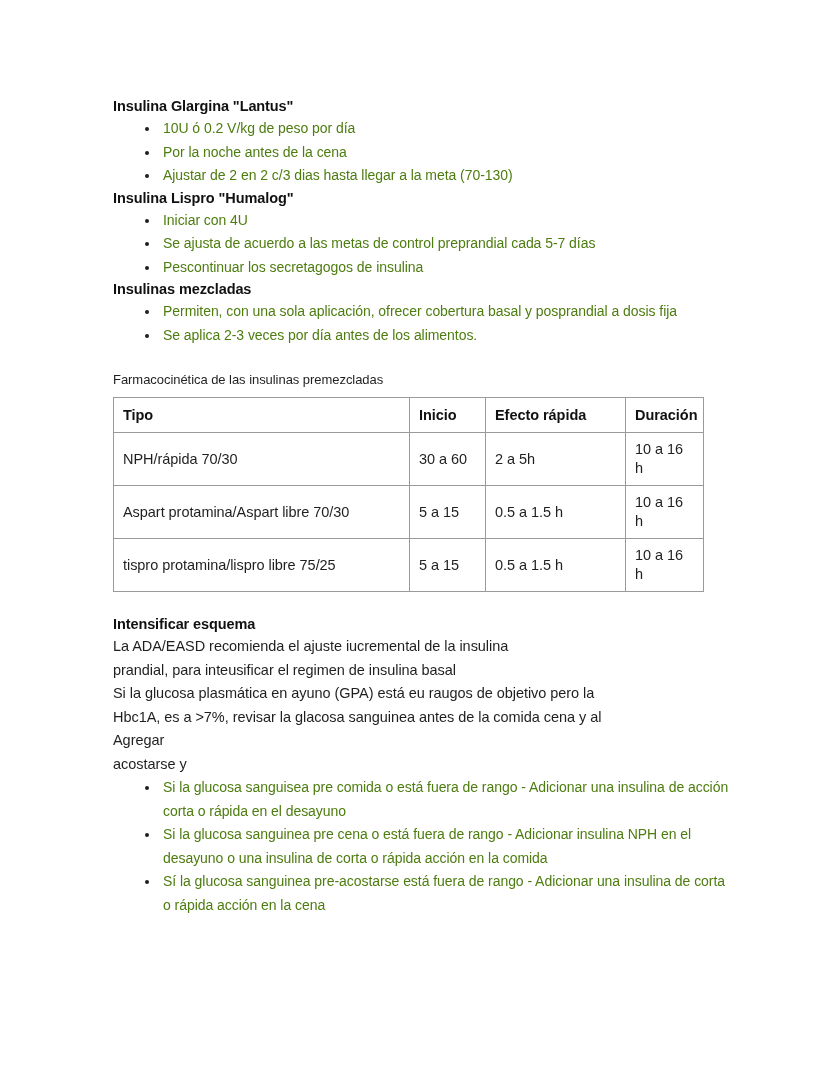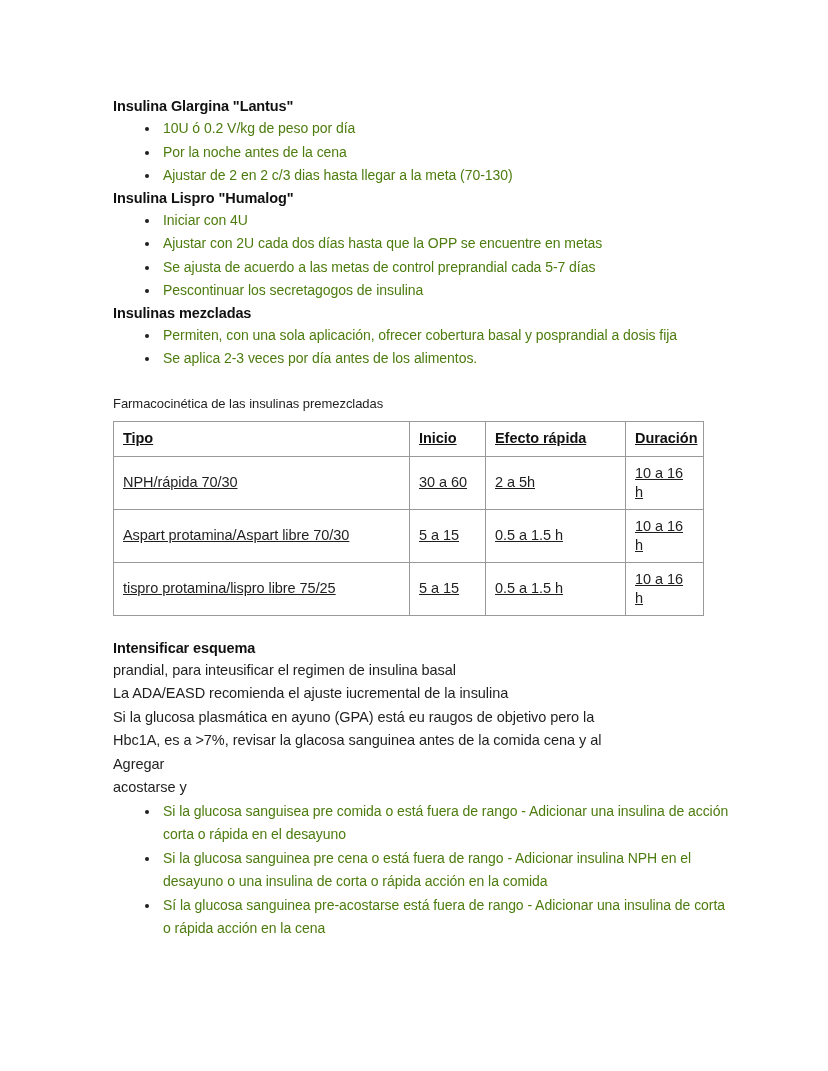--- a/index.html
+++ b/index.html
@@ -82,21 +82,20 @@
   table.pk-table td {
     border: 1px solid #9a9a9a;
     padding: 7px 9px;
     font-size: 14.5px;
     line-height: 19px;
     letter-spacing: -0.05px;
     text-align: left;
     vertical-align: middle;
     height: 20px;
     color: #1f1f1f;
-    text-decoration: underline;
   }
   table.pk-table th {
     font-weight: bold;
     color: #111111;
   }
   col.c-tipo { width: 296px; }
   col.c-inicio { width: 76px; }
   col.c-efecto { width: 140px; }
   col.c-duracion { width: 78px; }
 
@@ -118,21 +117,20 @@
     <h2 class="heading">Insulina Glargina "Lantus"</h2>
     <ul class="bullets">
       <li>10U ó 0.2 V/kg de peso por día</li>
       <li>Por la noche antes de la cena</li>
       <li>Ajustar de 2 en 2 c/3 dias hasta llegar a la meta (70-130)</li>
     </ul>
 
     <h2 class="heading">Insulina Lispro "Humalog"</h2>
     <ul class="bullets">
       <li>Iniciar con 4U</li>
-      <li>Ajustar con 2U cada dos días hasta que la OPP se encuentre en metas</li>
       <li>Se ajusta de acuerdo a las metas de control preprandial cada 5-7 días</li>
       <li>Pescontinuar los secretagogos de insulina</li>
     </ul>
 
     <h2 class="heading">Insulinas mezcladas</h2>
     <ul class="bullets">
       <li>Permiten, con una sola aplicación, ofrecer cobertura basal y posprandial a dosis fija</li>
       <li>Se aplica 2-3 veces por día antes de los alimentos.</li>
     </ul>
 
@@ -175,22 +173,22 @@
           <td>10 a 16 h</td>
         </tr>
       </tbody>
     </table>
 
     <div class="gap-lg"></div>
 
     <h2 class="heading">Intensificar esquema</h2>
 
     <div class="para-block">
+      <p class="para">La ADA/EASD recomienda el ajuste iucremental de la insulina</p>
       <p class="para">prandial, para inteusificar el regimen de insulina basal</p>
-      <p class="para">La ADA/EASD recomienda el ajuste iucremental de la insulina</p>
       <p class="para">Si la glucosa plasmática en ayuno (GPA) está eu raugos de objetivo pero la</p>
       <p class="para">Hbc1A, es a &gt;7%, revisar la glacosa sanguinea antes de la comida cena y al</p>
       <p class="para">Agregar</p>
       <p class="para">acostarse y</p>
     </div>
 
     <ul class="bullets">
       <li>Si la glucosa sanguisea pre comida o está fuera de rango - Adicionar una insulina de acción corta o rápida en el desayuno</li>
       <li>Si la glucosa sanguinea pre cena o está fuera de rango - Adicionar insulina NPH en el desayuno o una insulina de corta o rápida acción en la comida</li>
       <li>Sí la glucosa sanguinea pre-acostarse está fuera de rango - Adicionar una insulina de corta o rápida acción en la cena</li>

